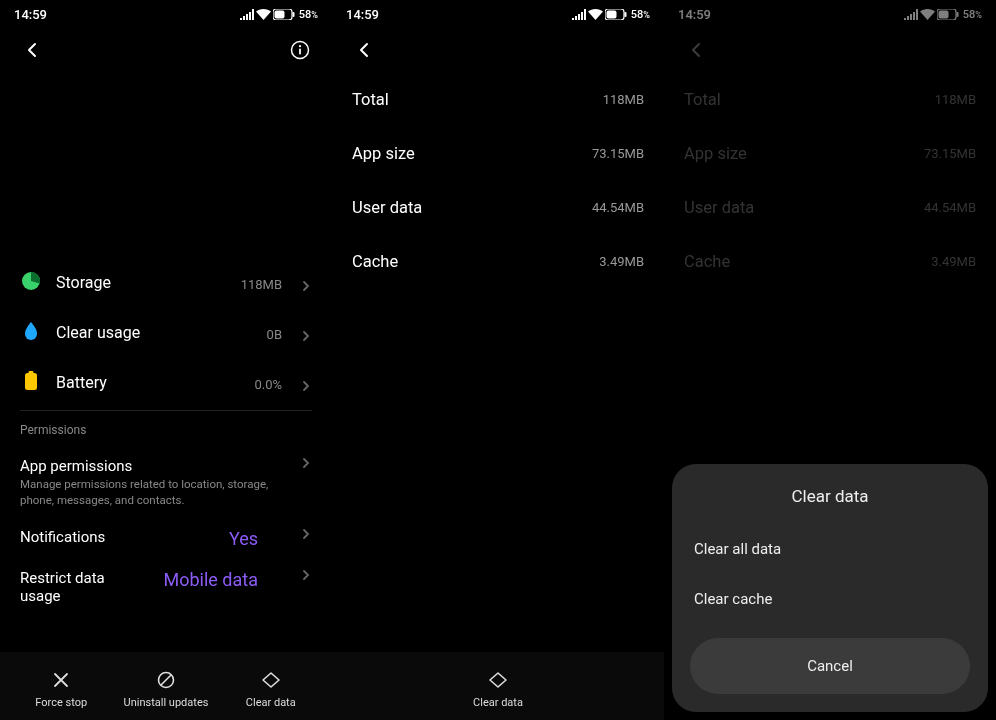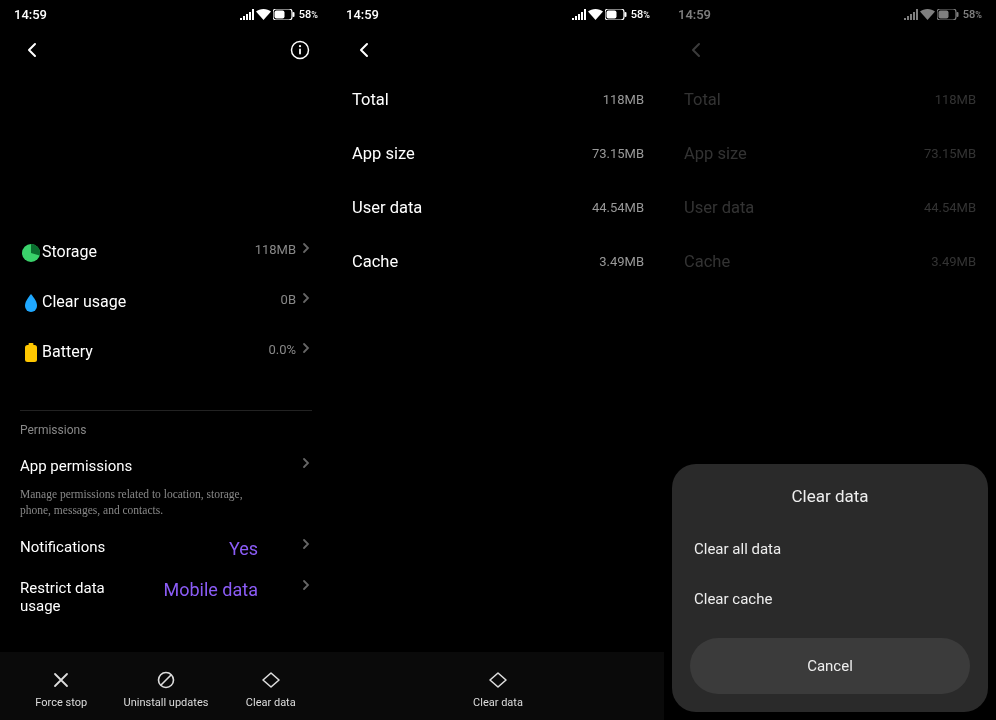--- a/index.html
+++ b/index.html
@@ -62,22 +62,23 @@
     justify-content: center;
   }
   .content {
     flex: 1;
     overflow: hidden;
     padding: 0 20px;
   }
   .gap-large { height: 170px; }
   .list-row {
     display: flex;
-    align-items: flex-start;
+    align-items: flex-end;
     height: 50px;
+    gap: 14px;
   }
   .row-icon {
     width: 22px;
     height: 22px;
     display: flex;
     align-items: center;
     justify-content: center;
     flex-shrink: 0;
   }
   .row-label {
@@ -111,22 +112,21 @@
     padding: 10px 0;
     gap: 24px;
   }
   .perm-title {
     font-size: 15px;
   }
   .perm-sub {
     font-size: 11.5px;
     color: #888;
     line-height: 1.35;
-    margin-top: 12px;
-    font-family: Liberation Serif, serif;
+    margin-top: 2px;
   }
   .perm-main { flex: 1; }
   .perm-value {
     font-size: 18px;
     color: #8b5cf6;
     margin-right: 18px;
   }
   .bottombar {
     height: 68px;
     display: flex;

